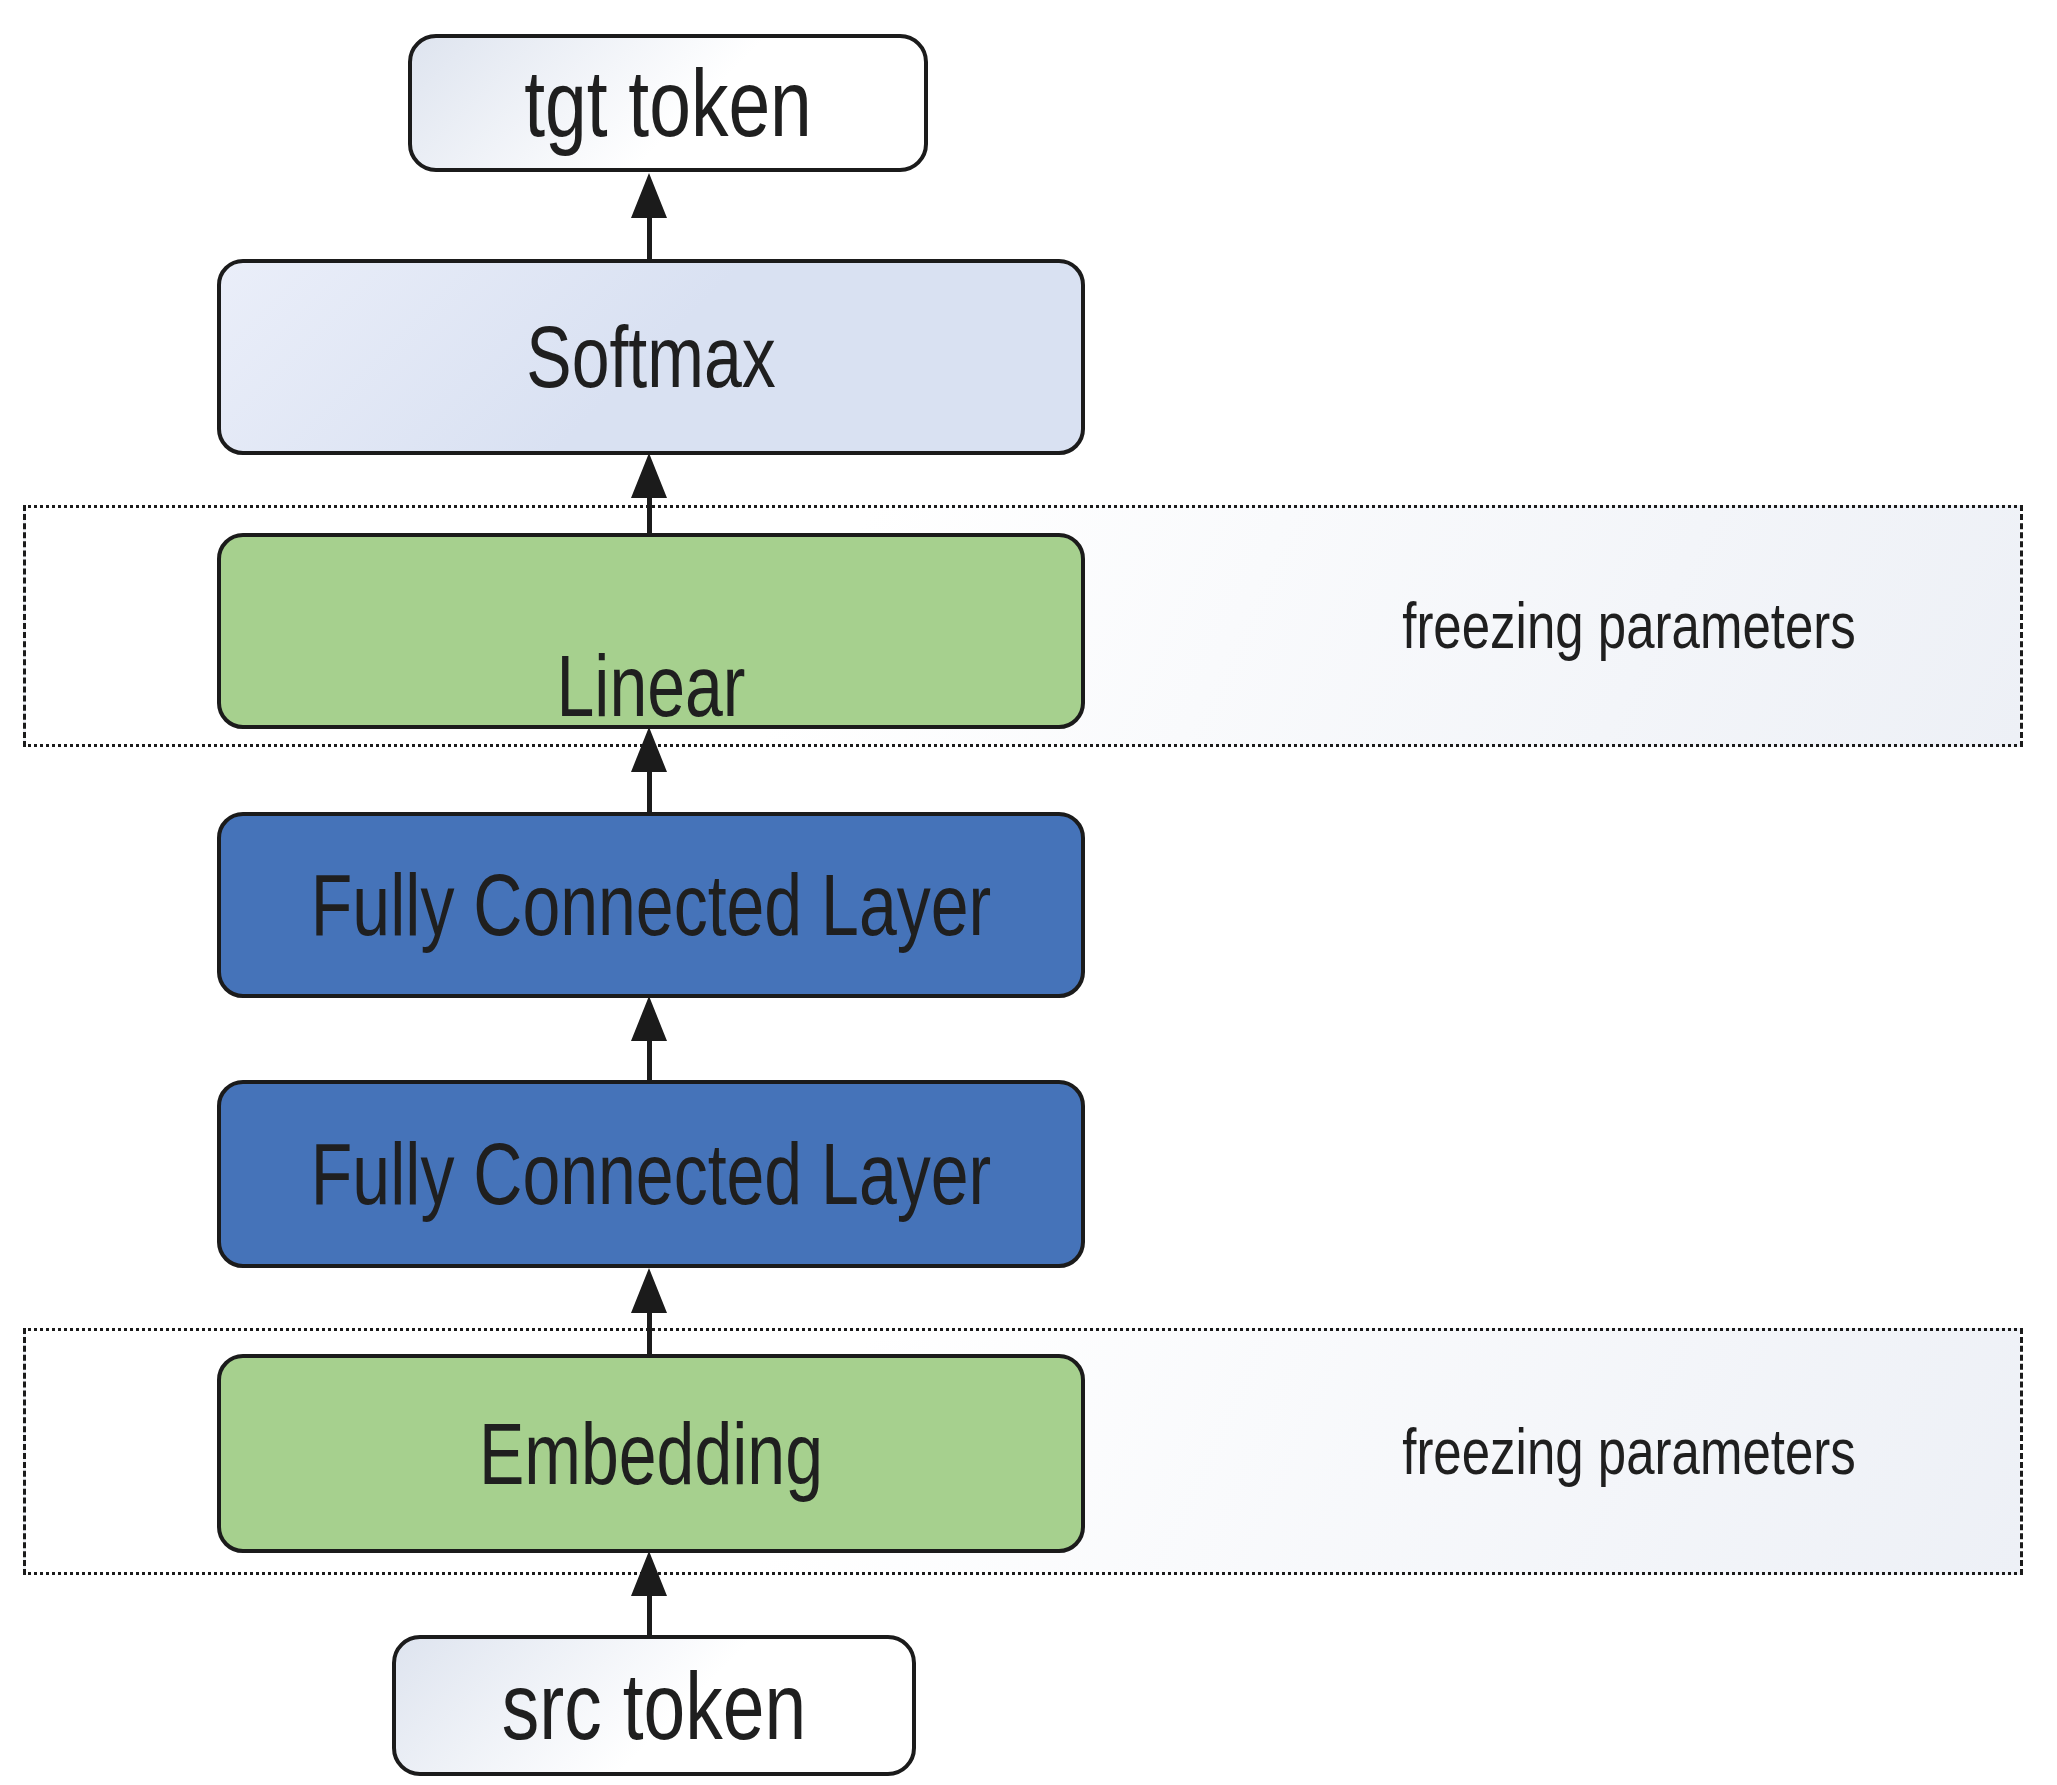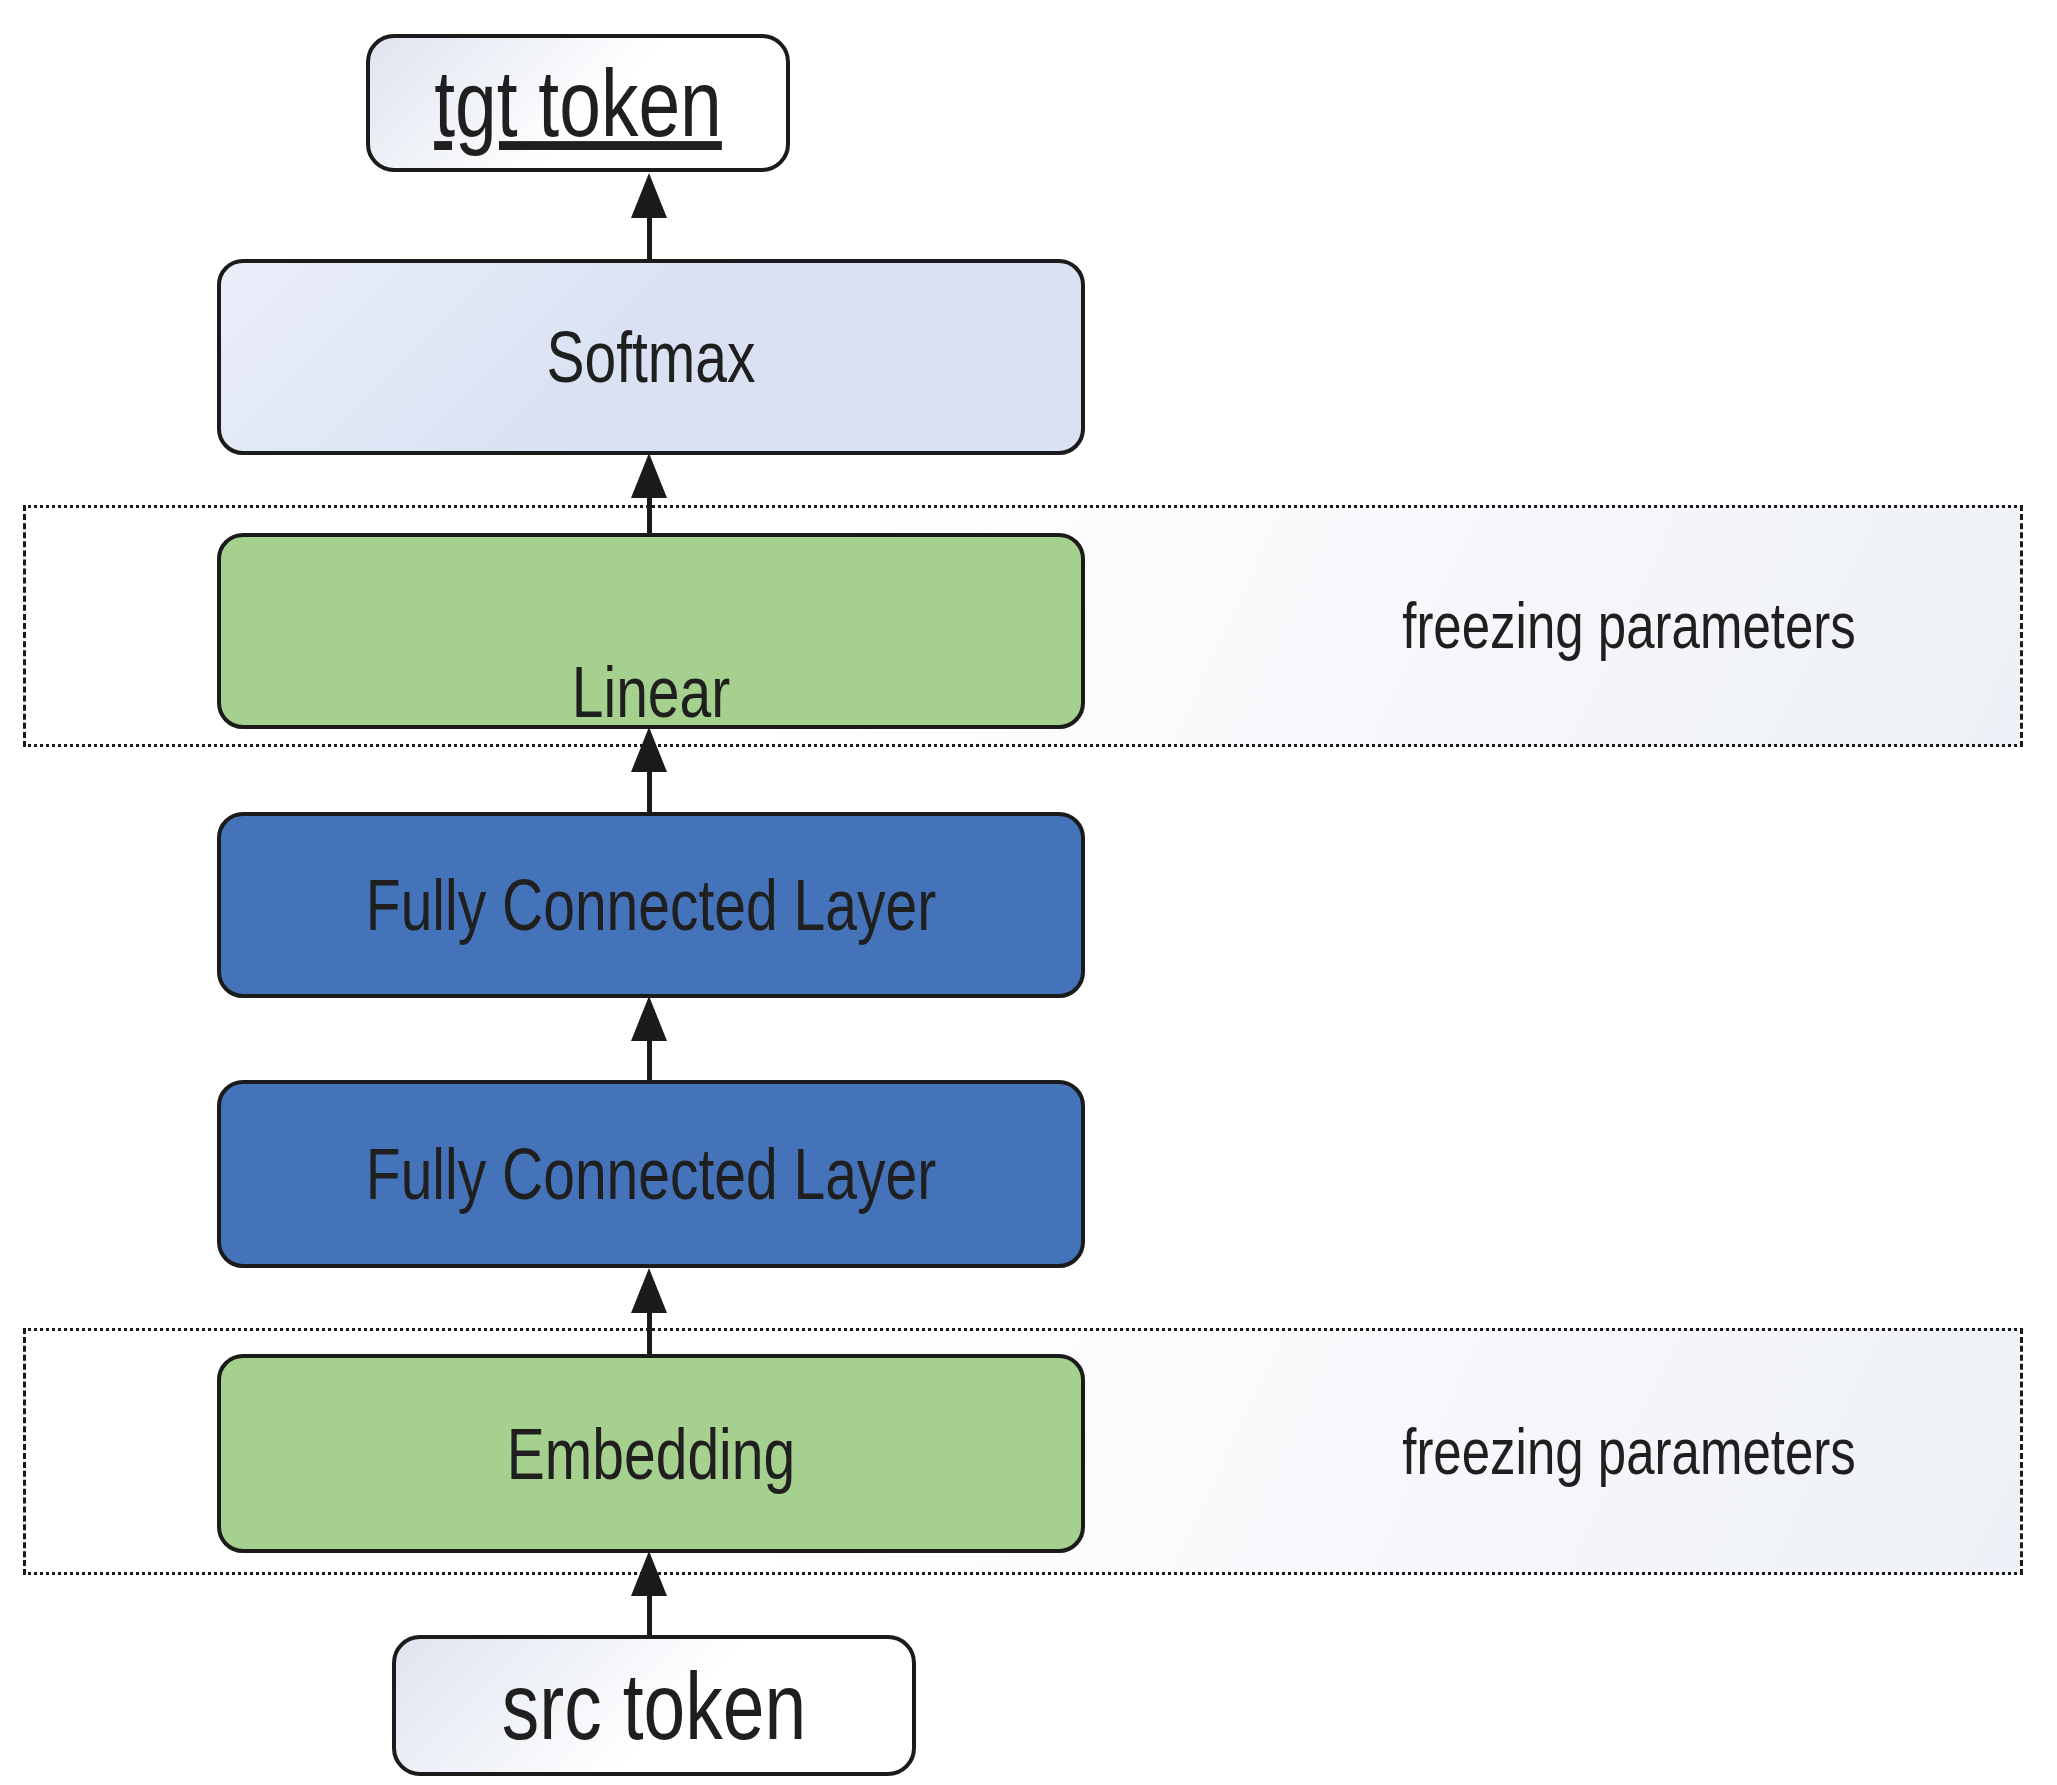--- a/index.html
+++ b/index.html
@@ -48,34 +48,34 @@
   
   .node {
     position: absolute;
     box-sizing: border-box;
     border: 4.7px solid var(--outline, #1b1b1b);
     display: flex;
     align-items: center;
     justify-content: center;
     text-align: center;
     z-index: 3;
-    font-size: 57px;
+    font-size: 68px;
   }
   .node.wide {
     left: 217px;
     width: 868px;
     border-radius: 26px;
   }
   .node.token {
     border-radius: 28px;
     font-size: 75px;
     background: linear-gradient(135deg, var(--token-node-tint, #dee4ef) 0%, #ffffff 55%, #ffffff 100%);
   }
 
-  #node-tgt-token  { left: 366px; top: 34px;   width: 424px; height: 138px; text-decoration: underline; }
+  #node-tgt-token  { left: 408px; top: 34px;   width: 520px; height: 138px; }
   #node-softmax    { top: 259px;  height: 196px;
                      background: linear-gradient(135deg, #eaeef9 0%, var(--softmax-node, #d9e1f2) 50%); }
   #node-linear     { top: 533px;  height: 196px; background: var(--green-node, #a6d08e); align-items: flex-end; }
   #node-fc-upper   { top: 812px;  height: 186px; background: var(--blue-node, #4573b9); }
   #node-fc-lower   { top: 1080px; height: 188px; background: var(--blue-node, #4573b9); }
   #node-embedding  { top: 1354px; height: 199px; background: var(--green-node, #a6d08e); }
   #node-src-token  { left: 392px; top: 1635px; width: 524px; height: 141px; }
 
   
   .stretch {

